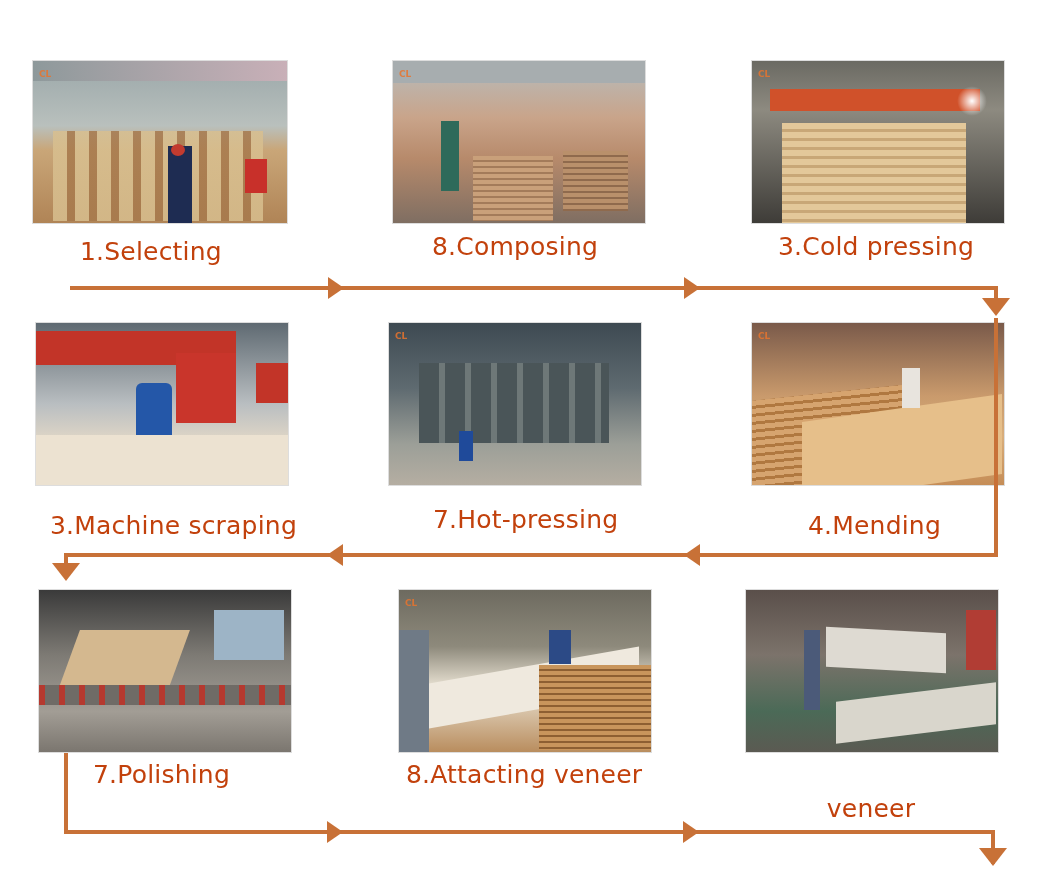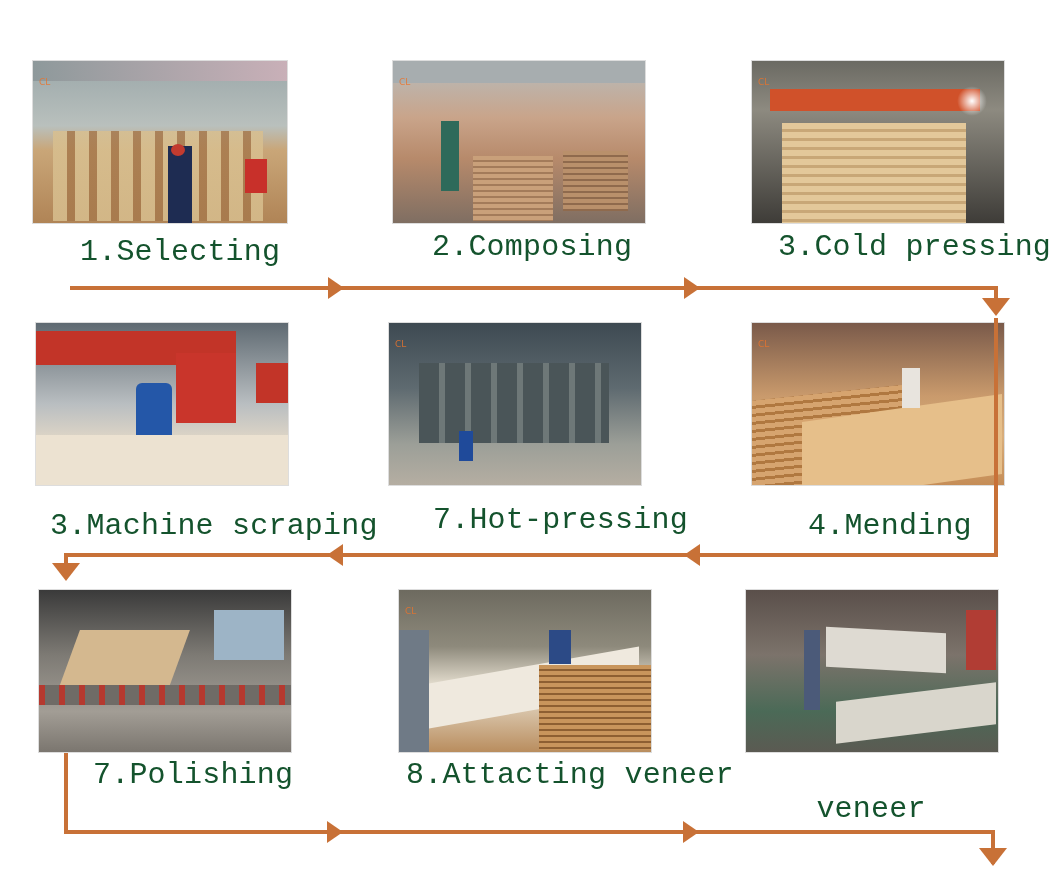--- a/index.html
+++ b/index.html
@@ -1,21 +1,21 @@
 <!DOCTYPE html>
 <html><head>
 <meta charset="utf-8">
 <style>
   html, body { margin:0; padding:0; background:#ffffff; }
   body { width:1060px; height:879px; position:relative; overflow:hidden; font-family:"DejaVu Sans", sans-serif; }
   .photo { position:absolute; overflow:hidden; border:1px solid #ddd; box-sizing:border-box; }
   .photo .layer { position:absolute; }
-  .label { position:absolute; font-size:30px; color:#14532d; white-space:nowrap; letter-spacing:0.2px; text-align:center; line-height:28px;font-family:Liberation Mono, monospace; }
+  .label { position:absolute; font-size:25px; color:#c2410c; white-space:nowrap; letter-spacing:0.2px; text-align:center; line-height:28px; }
   svg.flow { position:absolute; left:0; top:0; }
-  .wm { position:absolute; left:6px; top:16px; font-size:9px; color:#e8742d; font-weight:normal; opacity:.85; }
+  .wm { position:absolute; left:6px; top:8px; font-size:9px; color:#e8742d; font-weight:bold; opacity:.85; }
 </style>
 </head>
 <body>
 
 <div class="photo" style="left:32px;top:60px;width:256px;height:164px;background:linear-gradient(180deg,#9aa7a9 0%,#b9c0bd 40%,#c9a678 55%,#b08456 100%);">
   <div class="layer" style="left:0;top:0;width:256px;height:20px;background:linear-gradient(90deg,#8e999b,#c9b0b8);"></div>
   <div class="layer" style="left:20px;top:70px;width:210px;height:90px;background:repeating-linear-gradient(90deg,#d8bf8f 0 14px,#a7794c 14px 22px);opacity:.85;"></div>
   <div class="layer" style="left:135px;top:85px;width:24px;height:78px;background:#1e2c52;"></div>
   <div class="layer" style="left:138px;top:83px;width:14px;height:12px;background:#c23b2f;border-radius:50%;"></div>
   <div class="layer" style="left:212px;top:98px;width:22px;height:34px;background:#c8302a;"></div>
@@ -29,21 +29,21 @@
   <span class="wm">CL</span>
 </div>
 <div class="photo" style="left:751px;top:60px;width:254px;height:164px;background:linear-gradient(180deg,#6b6a63 0%,#8d8a80 30%,#3e3c38 100%);">
   <div class="layer" style="left:18px;top:28px;width:210px;height:22px;background:#d0512a;"></div>
   <div class="layer" style="left:30px;top:62px;width:184px;height:100px;background:repeating-linear-gradient(180deg,#e3c89a 0 6px,#c8a777 6px 9px);"></div>
   <div class="layer" style="left:205px;top:25px;width:30px;height:30px;border-radius:50%;background:radial-gradient(#ffffff,#ffffff00 70%);"></div>
   <span class="wm">CL</span>
 </div>
 
 <div class="label" style="left:80px;top:238px;">1.Selecting</div>
-<div class="label" style="left:432px;top:233px;">2.Composing</div>
+<div class="label" style="left:432px;top:233px;">8.Composing</div>
 <div class="label" style="left:778px;top:233px;">3.Cold pressing</div>
 
 <div class="photo" style="left:35px;top:322px;width:254px;height:164px;background:linear-gradient(180deg,#5f6a72 0%,#b9bec1 50%,#e4d9c7 75%,#efe6d6 100%);">
   <div class="layer" style="left:0;top:8px;width:200px;height:34px;background:#c23428;"></div>
   <div class="layer" style="left:140px;top:30px;width:60px;height:70px;background:#c9352b;"></div>
   <div class="layer" style="left:220px;top:40px;width:34px;height:40px;background:#c23428;"></div>
   <div class="layer" style="left:100px;top:60px;width:36px;height:60px;background:#2457a8;border-radius:6px 6px 0 0;"></div>
   <div class="layer" style="left:0;top:112px;width:254px;height:52px;background:#ece2d1;"></div>
 </div>
 <div class="photo" style="left:388px;top:322px;width:254px;height:164px;background:linear-gradient(180deg,#3e4a52 0%,#5e6a70 40%,#9c9f98 75%,#b5aea2 100%);">

